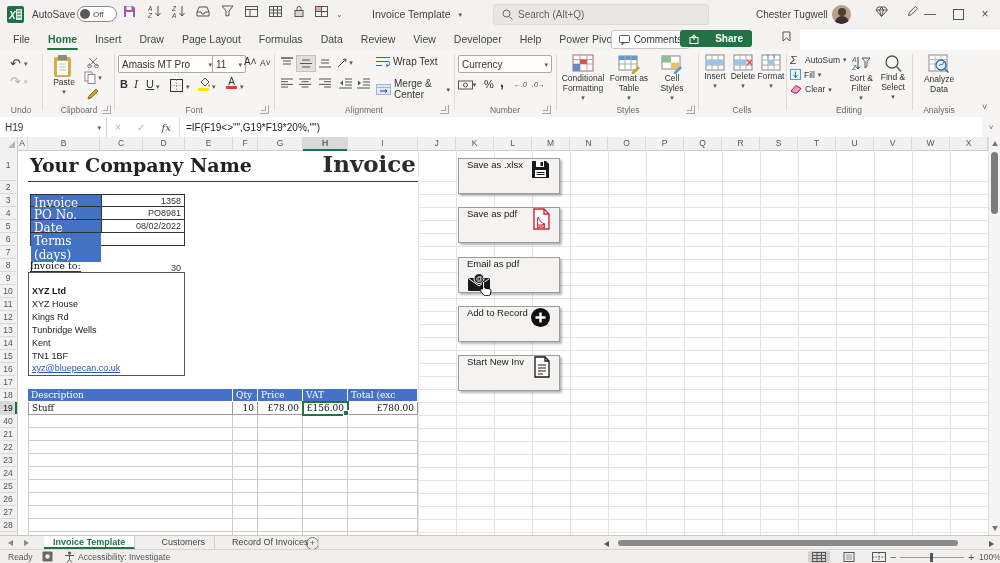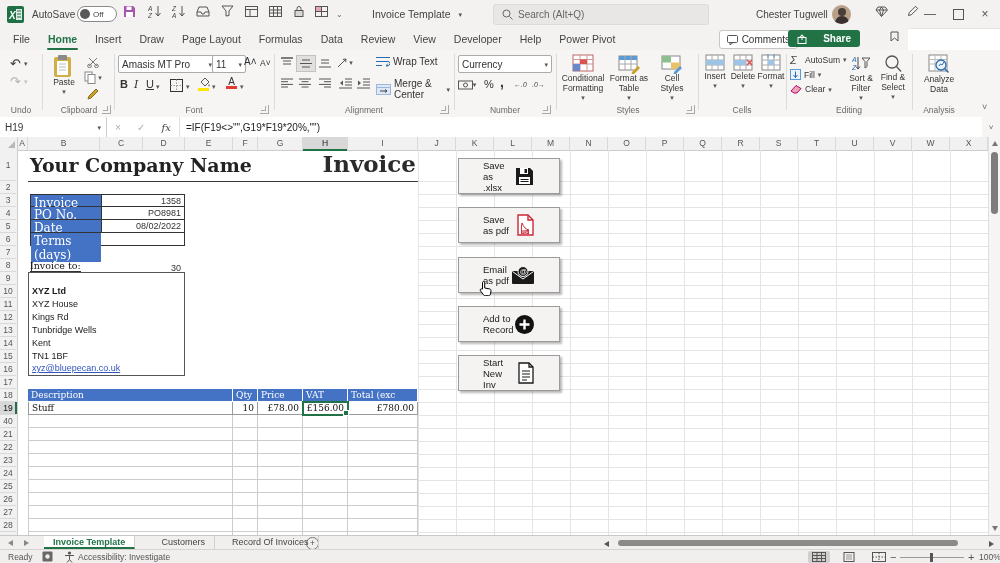--- a/index.html
+++ b/index.html
@@ -13,21 +13,21 @@
   .tb-item{position:absolute;top:0;height:28px;display:flex;align-items:center;gap:4px;color:#444}
   .toggle{width:34px;height:14px;border:1px solid #8a8a8a;border-radius:8px;background:#fff;display:flex;align-items:center;padding:0 2px;gap:3px}
   .knob{width:10px;height:10px;border-radius:50%;background:#5a5a5a}
   .qat{width:22px;height:22px;display:flex;align-items:center;justify-content:center;border-radius:2px}
   #searchbox{left:493px;top:4px;width:198px;height:19px;background:#e9e7e5;border:1px solid #dddbd9;border-radius:3px;display:flex;align-items:center;gap:5px;padding:0 8px;color:#666}
   .winbtn{position:absolute;top:0;width:30px;height:28px;display:flex;align-items:center;justify-content:center;color:#555;font-size:12px}
   .avatar{width:19px;height:19px;border-radius:50%;background:#b9a089;position:relative;overflow:hidden}
   .avatar:before{content:"";position:absolute;left:5.5px;top:3px;width:8px;height:8px;border-radius:50%;background:#4a3f38}
   .avatar:after{content:"";position:absolute;left:2.5px;top:11px;width:14px;height:9px;border-radius:7px 7px 0 0;background:#3a3230}
   
-  #tabrow{left:0;top:28px;width:908px;height:22px;background:#f3f2f1}
+  #tabrow{left:0;top:28px;width:800px;height:22px;background:#f3f2f1}
   .rtab{position:relative;float:left;height:22px;line-height:22px;padding:0 9px;color:#444;font-size:10.5px;cursor:default}
   .rtab.active{font-weight:bold;color:#217346}
   .rtab.active:after{content:"";position:absolute;left:8px;right:8px;bottom:0;height:2.5px;background:#217346;border-radius:2px}
   #comments-btn{position:absolute;right:110px;top:2px;height:17px;border:1px solid #c8c6c4;background:#fff;border-radius:3px;display:flex;align-items:center;gap:4px;padding:0 7px;color:#333}
   #share-btn{position:absolute;right:48px;top:2px;height:17px;background:#217346;border-radius:3px;display:flex;align-items:center;gap:16px;padding:0 9px;color:#fff;font-weight:bold}
   
   #ribbon{left:0;top:50px;width:1000px;height:67px;background:#f6f5f4;border-bottom:1px solid #d6d4d2}
   .grp{position:absolute;top:0;height:66px}
   .gsep{position:absolute;top:4px;width:1px;height:56px;background:#dddbd9}
   .glabel{position:absolute;bottom:1px;left:0;right:0;text-align:center;font-size:8.5px;color:#6a6a6a}
@@ -62,21 +62,21 @@
           background:repeating-linear-gradient(to bottom,#e4e4e4 0 1px,transparent 1px 13px)}
   .serif{font-family:"DejaVu Serif","Liberation Serif",serif}
   
   .dt-row{position:absolute;left:30px;width:155px;height:13px;display:flex;border-left:1px solid #333;border-right:1px solid #333;border-bottom:1px solid #333;box-sizing:border-box}
   .dt-label{width:70px;background:#4472c4;color:#fff;font-size:12px;padding:1px 0 0 3px;box-sizing:border-box}
   .dt-value{flex:1;background:#fff;text-align:right;font-size:9px;padding:1px 3px 0 0;border-left:1px solid #333;box-sizing:border-box}
   .addr-line{position:absolute;left:32px;height:13px;font-size:9px;color:#1a1a1a;line-height:13px}
   .th-cell{position:absolute;background:#4472c4;color:#fff;font-size:9px;height:12px;line-height:12px;padding-left:3px;box-sizing:border-box;border-right:1px solid #fff}
   .td-cell{position:absolute;height:13px;line-height:13px;font-size:9px;color:#111;box-sizing:border-box;border-bottom:1px solid #9a9a9a;border-right:1px solid #9a9a9a;background:#fff}
   .e-cell{position:absolute;height:13px;box-sizing:border-box;border-bottom:1px solid #cccccc;border-right:1px solid #cccccc}
-  .macro-btn{position:absolute;left:458px;width:102px;height:36px;background:#f4f3f1;border:1px solid #9b9b9b;box-shadow:2px 2px 2px rgba(0,0,0,.28);display:flex;align-items:center;justify-content:space-between;padding:0 24px;box-sizing:border-box}
+  .macro-btn{position:absolute;left:458px;width:102px;height:36px;background:#f4f3f1;border:1px solid #9b9b9b;box-shadow:2px 2px 2px rgba(0,0,0,.28);display:flex;align-items:flex-start;justify-content:space-between;padding:0 8px;box-sizing:border-box}
   .macro-btn span{font-size:9.5px;color:#222}
   
   #vscroll{left:988px;top:137px;width:12px;height:398px;background:#f5f5f5;border-left:1px solid #e0e0e0}
   #vthumb{position:absolute;left:2px;top:15px;width:7px;height:62px;background:#7d7d7d;border-radius:4px}
   .tri{width:0;height:0;position:absolute}
   #sheettabs{left:0;top:535px;width:1000px;height:14px;background:#f0efee;border-top:1px solid #c9c7c5}
   .stab{position:absolute;top:0;height:13px;line-height:13px;padding:0 9px;font-size:9px;color:#444;border-right:1px solid #d3d1cf}
   .stab.active{background:#fff;color:#217346;font-weight:bold;border-bottom:2px solid #217346;box-sizing:border-box}
   #hscroll-track{position:absolute;left:604px;top:2px;width:390px;height:10px}
   #hthumb{position:absolute;left:14px;top:2px;width:340px;height:6px;background:#8a8a8a;border-radius:3px}
@@ -850,21 +850,21 @@
           <i class="ico">
             <svg width="20" height="22">
               <path d="M3 1h10l5 5v15H3z" fill="#fff" stroke="#cc2936" stroke-width="1.4"></path>
               <path d="M13 1v5h5" fill="none" stroke="#cc2936" stroke-width="1.4"></path>
               <path d="M7 9c1.5 4 4 6.5 7 7-3 .8-5.5 2-7 4-.8-2.5-.8-7 0-11z" fill="none" stroke="#cc2936"></path>
               <rect x="6" y="16.5" width="8" height="3.5" fill="#cc2936"></rect>
               <text x="6.8" y="19.5" font-size="3.2" fill="#fff">PDF</text>
             </svg>
           </i>
         </div>
-        <div class="macro-btn" style="top: 107px;">
+        <div class="macro-btn" style="top: 107px; flex-direction: column;">
           <span>Email as pdf</span>
           <i class="ico">
             <svg width="24" height="20">
               <rect x="1" y="6" width="22" height="13" fill="#1a1a1a" rx="1"></rect>
               <path d="M1.5 6.5L12 14l10.5-7.5" stroke="#fff" fill="none"></path>
               <circle cx="12" cy="6.5" r="5" fill="#1a1a1a" stroke="#fff"></circle>
               <text x="8.8" y="9" font-size="7" fill="#fff">@</text>
             </svg>
           </i>
         </div>

